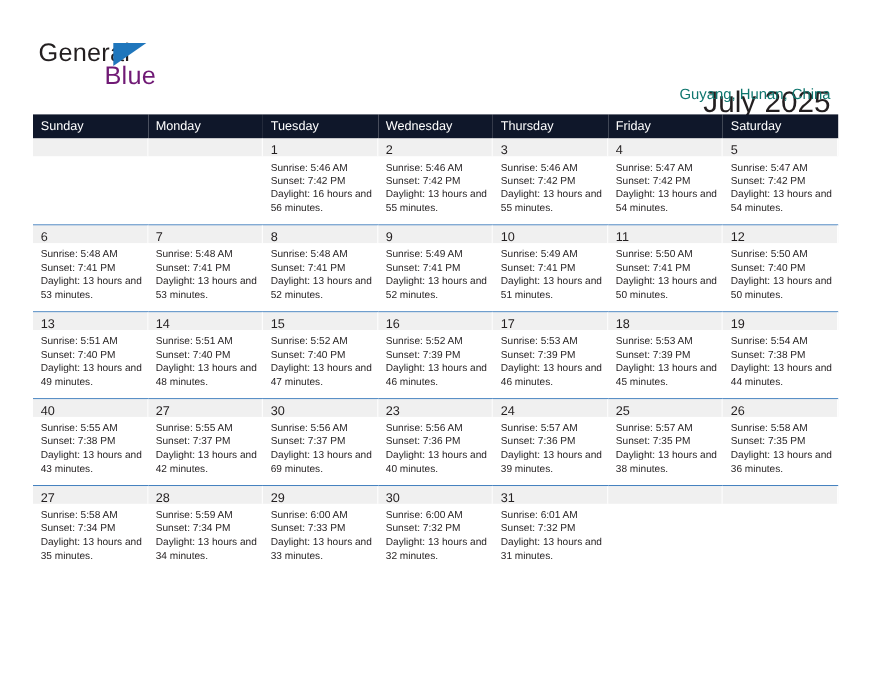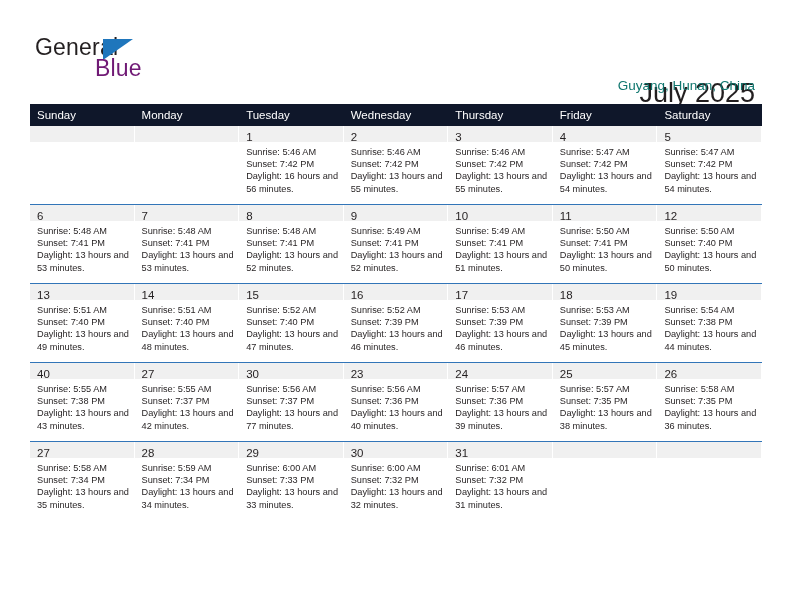--- a/index.html
+++ b/index.html
@@ -397,21 +397,21 @@
                 <div class="wrap">Daylight: 13 hours and 42 minutes.</div>
               </div>
             </div>
           </td>
           <td>
             <div class="daycell-inner">
               <div class="daynum-band"><span class="daynum">30</span></div>
               <div class="info">
                 <div>Sunrise: 5:56 AM</div>
                 <div>Sunset: 7:37 PM</div>
-                <div class="wrap">Daylight: 13 hours and 77 minutes.</div>
+                <div class="wrap">Daylight: 13 hours and 69 minutes.</div>
               </div>
             </div>
           </td>
           <td>
             <div class="daycell-inner">
               <div class="daynum-band"><span class="daynum">23</span></div>
               <div class="info">
                 <div>Sunrise: 5:56 AM</div>
                 <div>Sunset: 7:36 PM</div>
                 <div class="wrap">Daylight: 13 hours and 40 minutes.</div>

